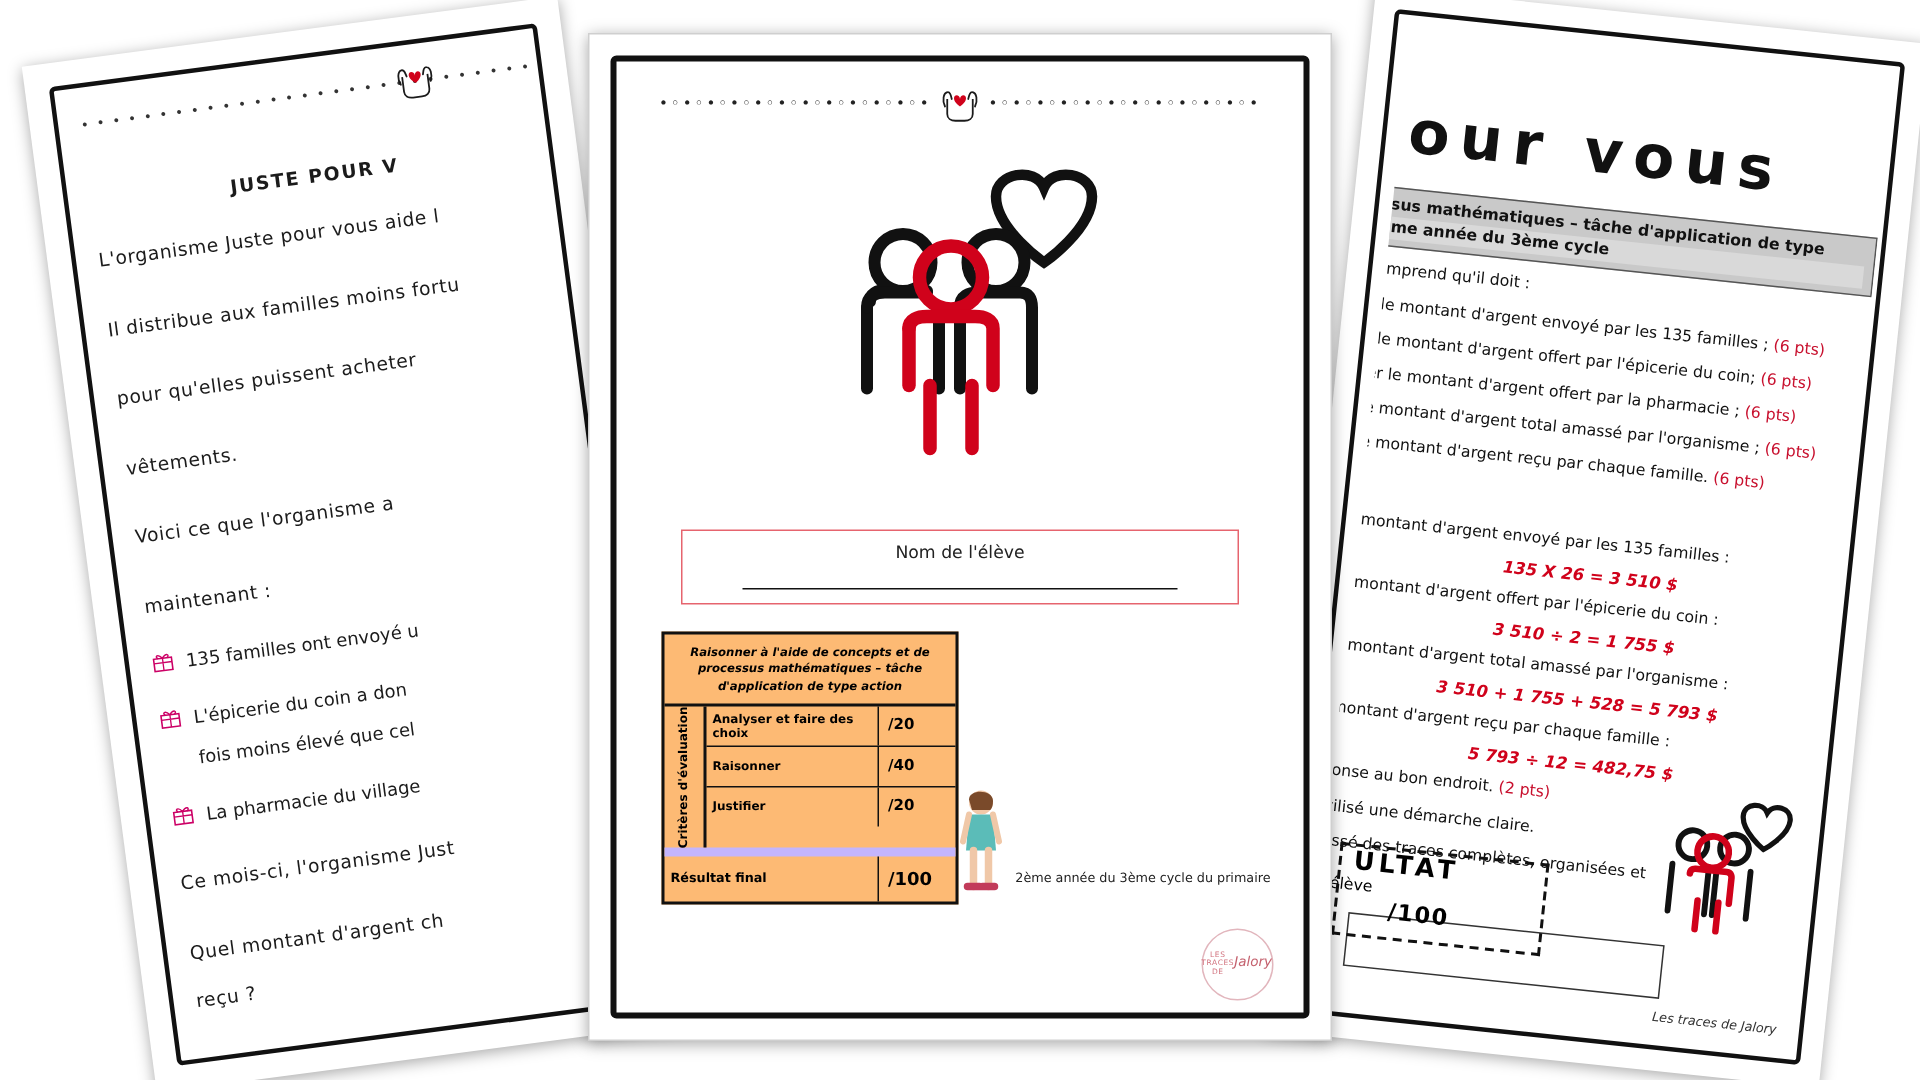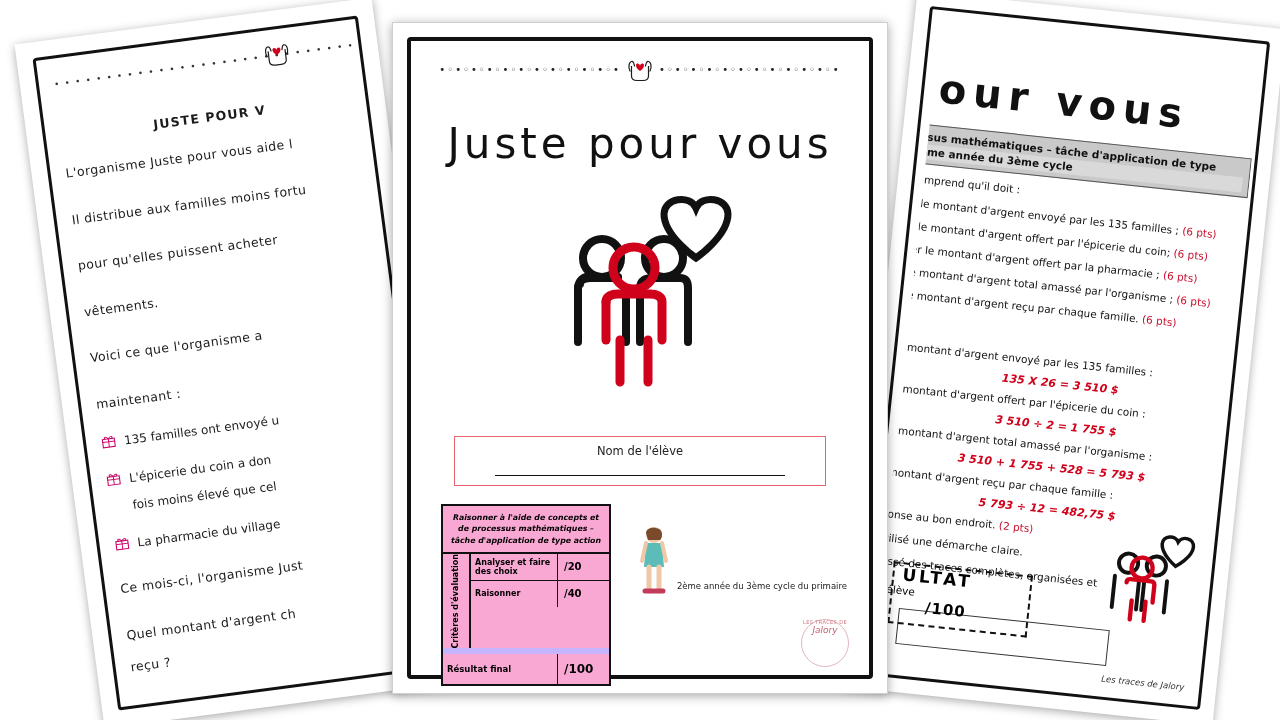--- a/index.html
+++ b/index.html
@@ -281,23 +281,23 @@
   .name-box .rule {
     position: absolute;
     left: 40px; right: 40px;
     bottom: 9px;
     border-bottom: 1.4px solid #111;
   }
 
   
   .crit {
     margin: 18px 0 0 14px;
-    width: 170px;
+    width: 198px;
     border: 2px solid #111;
-    background: #f9a8d4;
+    background: #fdba74;
     box-sizing: border-box;
   }
   .crit-head {
     border-bottom: 2px solid #111;
     font-size: 7.8px;
     font-weight: bold;
     font-style: italic;
     text-align: center;
     line-height: 1.45;
     padding: 6px 8px;
@@ -375,22 +375,22 @@
   }
   .stamp {
     position: absolute;
     right: 4px;
     bottom: 2px;
     width: 46px; height: 46px;
     border-radius: 50%;
     border: 1.5px solid #e2b6bd;
     display: flex;
     align-items: center;
-    justify-content: flex-start;
-    flex-direction: column;
+    justify-content: flex-end;
+    flex-direction: row;
     color: #d2737f;
     font-size: 6px;
     text-align: center;
     line-height: 1.1;
   }
   .stamp .big { font-size: 9px; font-style: italic; color: #c4606d; }
 </style>
 </head>
 <body>
 
@@ -534,21 +534,20 @@
       <div class="center-dots">
         <div class="dotrun left">•◦•◦•◦•◦•◦•◦•◦•◦•◦•◦•◦•</div>
         <svg class="hands-icon" viewBox="0 0 60 52">
           <path d="M10 30 C6 22 8 12 13 11 C17 10 18 16 19 20 M50 30 C54 22 52 12 47 11 C43 10 42 16 41 20" fill="none" stroke="#1b1b1b" stroke-width="2.4" stroke-linecap="round"></path>
           <path d="M13 20 L13 40 C13 46 18 49 24 49 L36 49 C42 49 47 46 47 40 L47 20" fill="none" stroke="#1b1b1b" stroke-width="2.4" stroke-linejoin="round"></path>
           <path d="M30 20 C30 14 22 13 22 19 C22 25 30 30 30 30 C30 30 38 25 38 19 C38 13 30 14 30 20 Z" fill="#d0021b"></path>
         </svg>
         <div class="dotrun right">•◦•◦•◦•◦•◦•◦•◦•◦•◦•◦•◦•</div>
       </div>
 
-      <div class="center-title">Juste pour vous</div>
 
       <div class="logo-wrap">
         <svg width="200" height="210" viewBox="0 0 200 210">
           <path d="M124 22 C124 6 150 2 156 16 C162 2 188 6 188 22 C188 44 156 66 156 66 C156 66 124 44 124 22 Z" fill="none" stroke="#111" stroke-width="7"></path>
           <circle cx="62" cy="66" r="19" fill="none" stroke="#111" stroke-width="8"></circle>
           <path d="M40 92 C40 86 46 85 46 85 L78 85 M38 96 L38 150 M86 96 L86 150" fill="none" stroke="#111" stroke-width="8" stroke-linecap="round"></path>
           <path d="M38 96 C38 88 44 86 50 86 L78 86" fill="none" stroke="#111" stroke-width="8" stroke-linecap="round"></path>
           <circle cx="124" cy="66" r="19" fill="none" stroke="#111" stroke-width="8"></circle>
           <path d="M100 96 C100 88 106 86 112 86 L140 86 C146 86 148 90 148 96 L148 150" fill="none" stroke="#111" stroke-width="8" stroke-linecap="round"></path>
           <path d="M100 96 L100 150" fill="none" stroke="#111" stroke-width="8" stroke-linecap="round"></path>
@@ -572,20 +571,24 @@
           </div>
           <div class="crit-rows">
             <div class="crit-row">
               <div class="c1">Analyser et faire des choix</div>
               <div class="c2">/20</div>
             </div>
             <div class="crit-row">
               <div class="c1">Raisonner</div>
               <div class="c2">/40</div>
             </div>
+            <div class="crit-row">
+              <div class="c1">Justifier</div>
+              <div class="c2">/20</div>
+            </div>
           </div>
         </div>
         <div class="crit-total">
           <div class="c1">Résultat final</div>
           <div class="c2">/100</div>
         </div>
       </div>
 
       <div class="center-foot">
         <svg width="34" height="74" viewBox="0 0 34 74">

